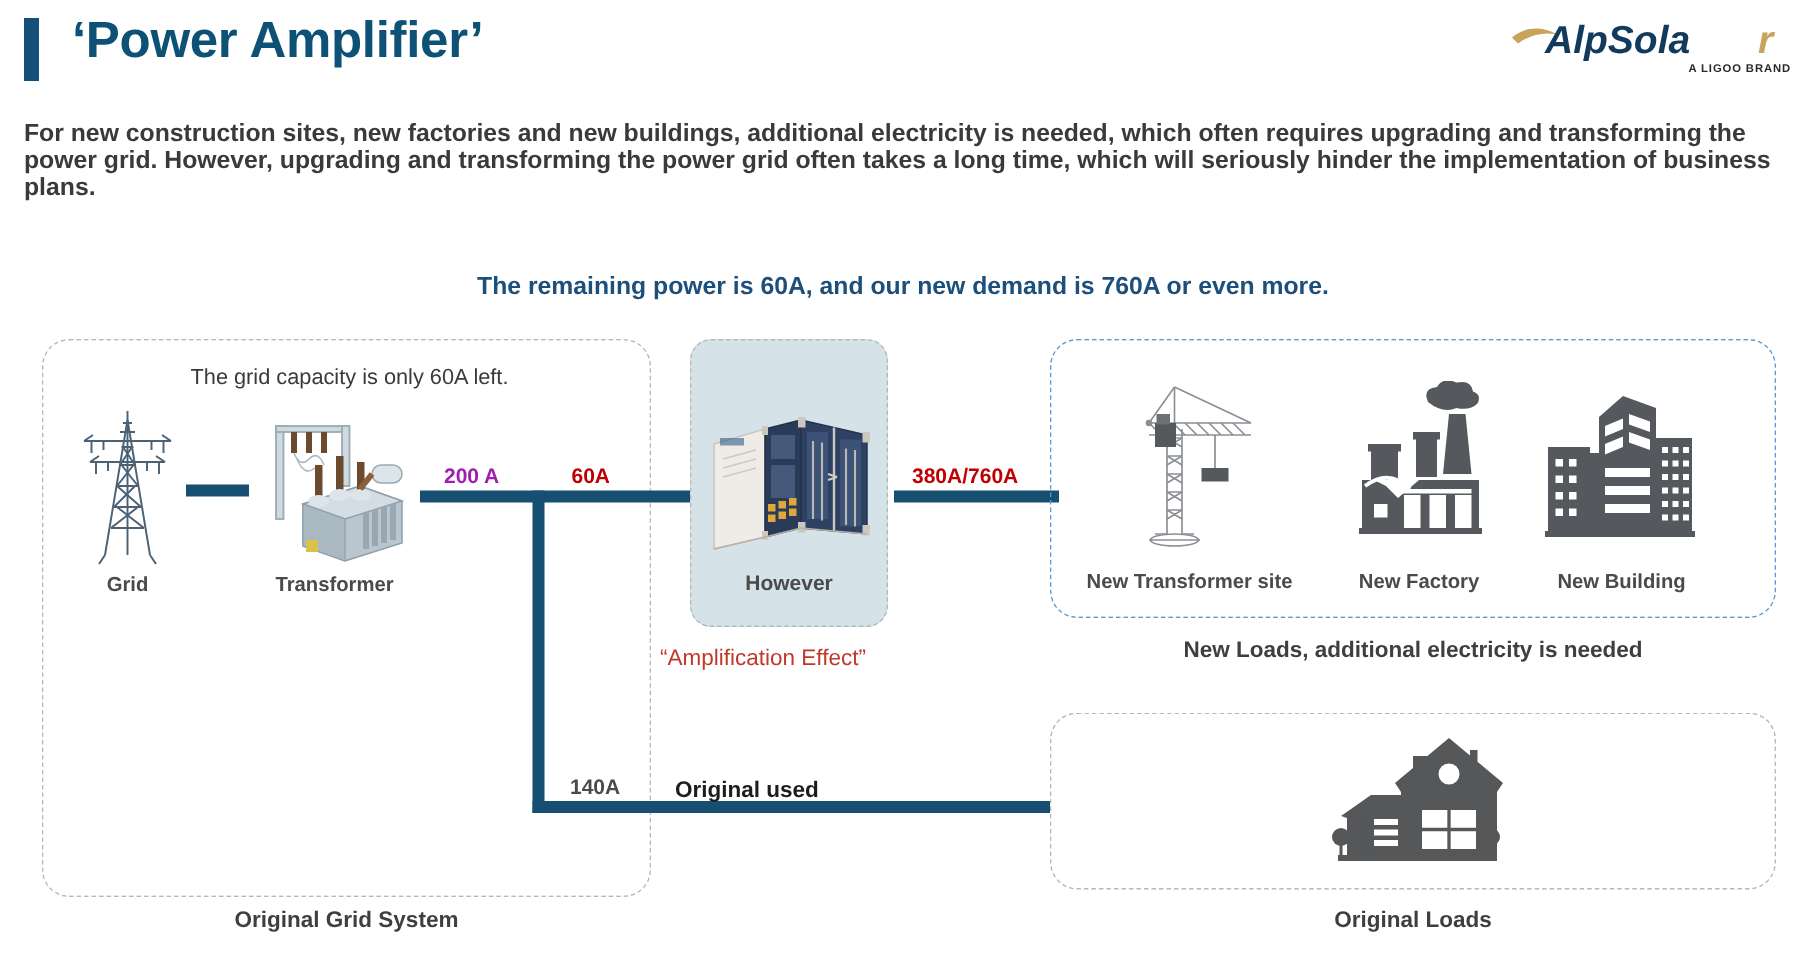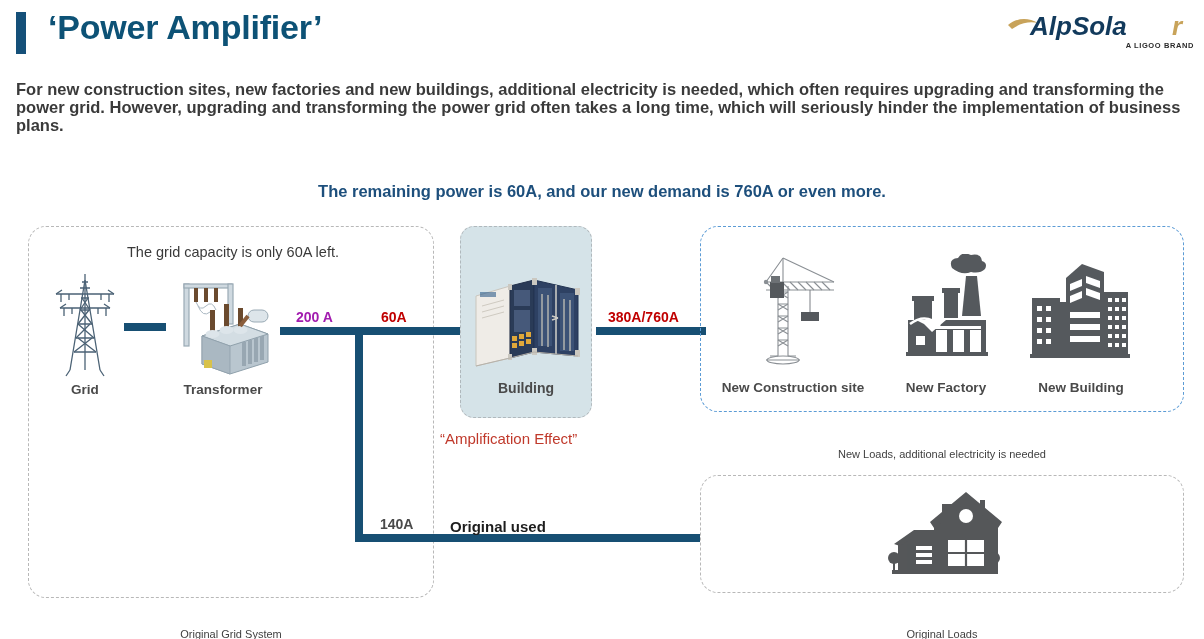--- a/index.html
+++ b/index.html
@@ -44,21 +44,21 @@
 
   
   .diagram { position: absolute; left: 0; top: 210px; width: 1204px; height: 429px; }
 
   .panel { position: absolute; border-radius: 18px; }
   .panel-grid   { left: 28px;  top: 16px;  width: 406px; height: 372px; border: 1.6px dashed #b8b8b8; }
   .panel-flex   { left: 460px; top: 16px;  width: 132px; height: 192px; border: 1.6px dashed #b0b8bc; background: #d5e3e8; border-radius: 14px; }
   .panel-new    { left: 700px; top: 16px;  width: 484px; height: 186px; border: 1.6px dashed #5b9bd5; }
   .panel-orig   { left: 700px; top: 265px; width: 484px; height: 118px; border: 1.6px dashed #b8b8b8; }
 
-  .cap { position: absolute; font-size: 11px; font-weight: normal; color: #3f3f3f; text-align: center; white-space: nowrap; margin-top: 23px; }
+  .cap { position: absolute; font-size: 15px; font-weight: bold; color: #3f3f3f; text-align: center; white-space: nowrap; }
 
   .grid-note {
     position: absolute; left: 108px; top: 34px; width: 250px;
     text-align: center; font-size: 14.5px; color: #3a3a3a;
   }
 
   .icon-label { position: absolute; font-size: 13.5px; font-weight: bold; color: #4a4a4a; text-align: center; white-space: nowrap; }
 
   
   .bar { position: absolute; background: #174f73; }
@@ -218,21 +218,21 @@
           <rect x="105" y="78" width="5" height="7"></rect>
         <rect x="38" y="12" width="4" height="6"></rect>
           <rect x="38" y="82" width="4" height="6"></rect>
       </g>
 
       <g stroke="#cfcdc6" stroke-width="1.5">
         <path d="M82 44 L88 46 M88 46 L82 48"></path>
       </g>
       <path d="M6 94 L40 86 L64 80 L108 84" fill="none" stroke="#b6b2aa" stroke-width="1"></path>
     </svg>
-    <div class="icon-label" style="left:460px;top:170px;width:132px;font-size:14px">Building</div>
+    <div class="icon-label" style="left:460px;top:170px;width:132px;font-size:14px">However</div>
     <div class="amp-effect">“Amplification Effect”</div>
 
     <div class="panel panel-new"></div>
 
     <svg style="position:absolute;left:748px;top:42px;width:92px;height:118px" viewBox="0 0 92 118">
       <g stroke="#8a8f94" stroke-width="1.1" fill="none">
         <path d="M30 34 L30 104 M40 34 L40 104"></path>
         <path d="M30 40 L40 46 M40 40 L30 46 M30 52 L40 58 M40 52 L30 58
                  M30 64 L40 70 M40 64 L30 70 M30 76 L40 82 M40 76 L30 82
                  M30 88 L40 94 M40 88 L30 94"></path>
@@ -248,21 +248,21 @@
 
         <path d="M35 6 L18 30 M35 6 L86 30"></path>
         <path d="M35 6 L35 30"></path>
       </g>
       <rect x="22" y="30" width="14" height="16" fill="#55595d"></rect>
       <rect x="23" y="24" width="9" height="7" fill="#6d7175"></rect>
       <path d="M62 38 L62 60" stroke="#7b7f84" stroke-width="1"></path>
       <rect x="53" y="60" width="18" height="9" fill="#55595d"></rect>
       <circle cx="18" cy="30" r="2.2" fill="#8a8f94"></circle>
     </svg>
-    <div class="icon-label" style="left:718px;top:170px;width:150px">New Construction site</div>
+    <div class="icon-label" style="left:718px;top:170px;width:150px">New Transformer site</div>
 
     <svg style="position:absolute;left:898px;top:44px;width:96px;height:112px" viewBox="0 0 96 112">
       <g fill="#55595d">
 
         <path d="M54 14 q-4 -9 6 -10 q4 -7 13 -3 q10 -2 11 6 q6 2 3 8 q-5 5 -14 3 q-9 4 -19 -4 Z"></path>
 
         <path d="M68 22 L79 22 L83 62 L64 62 Z"></path>
 
         <rect x="46" y="38" width="14" height="26"></rect>
         <rect x="44" y="34" width="18" height="5"></rect>

